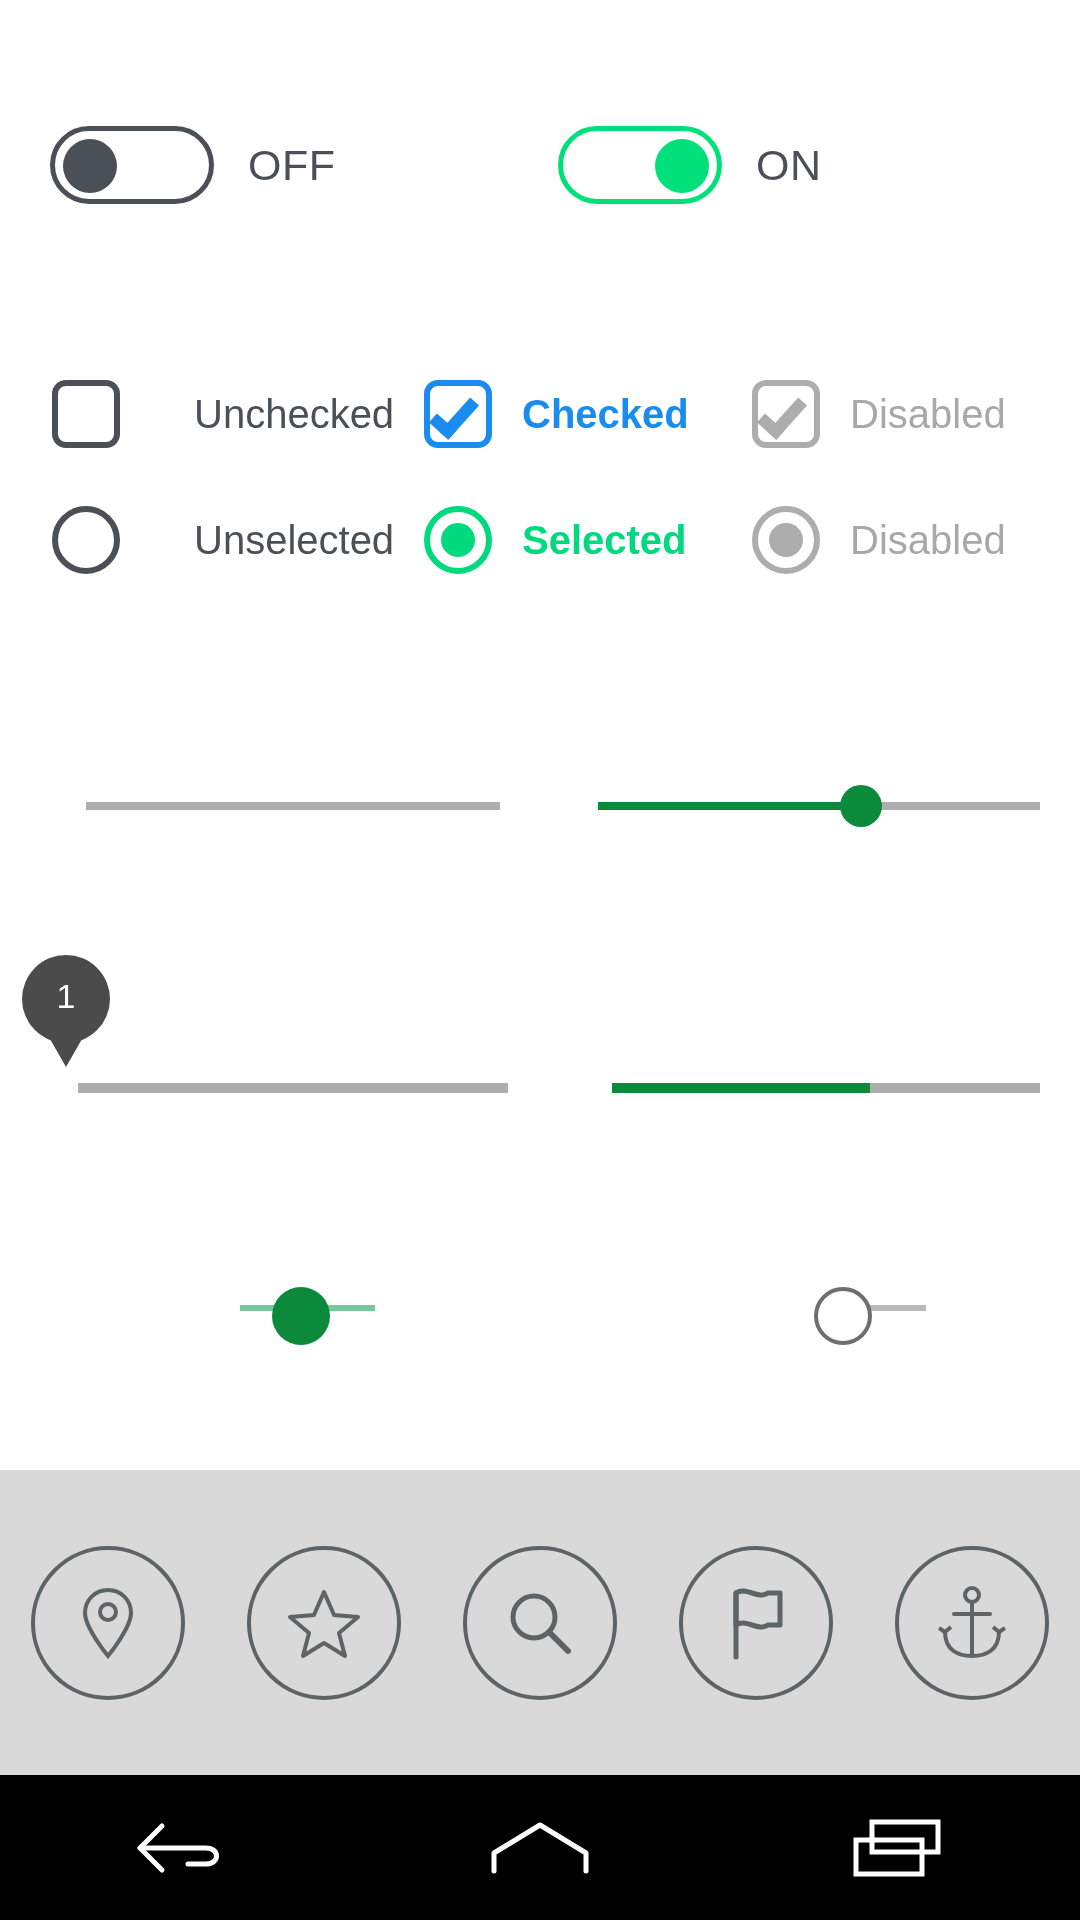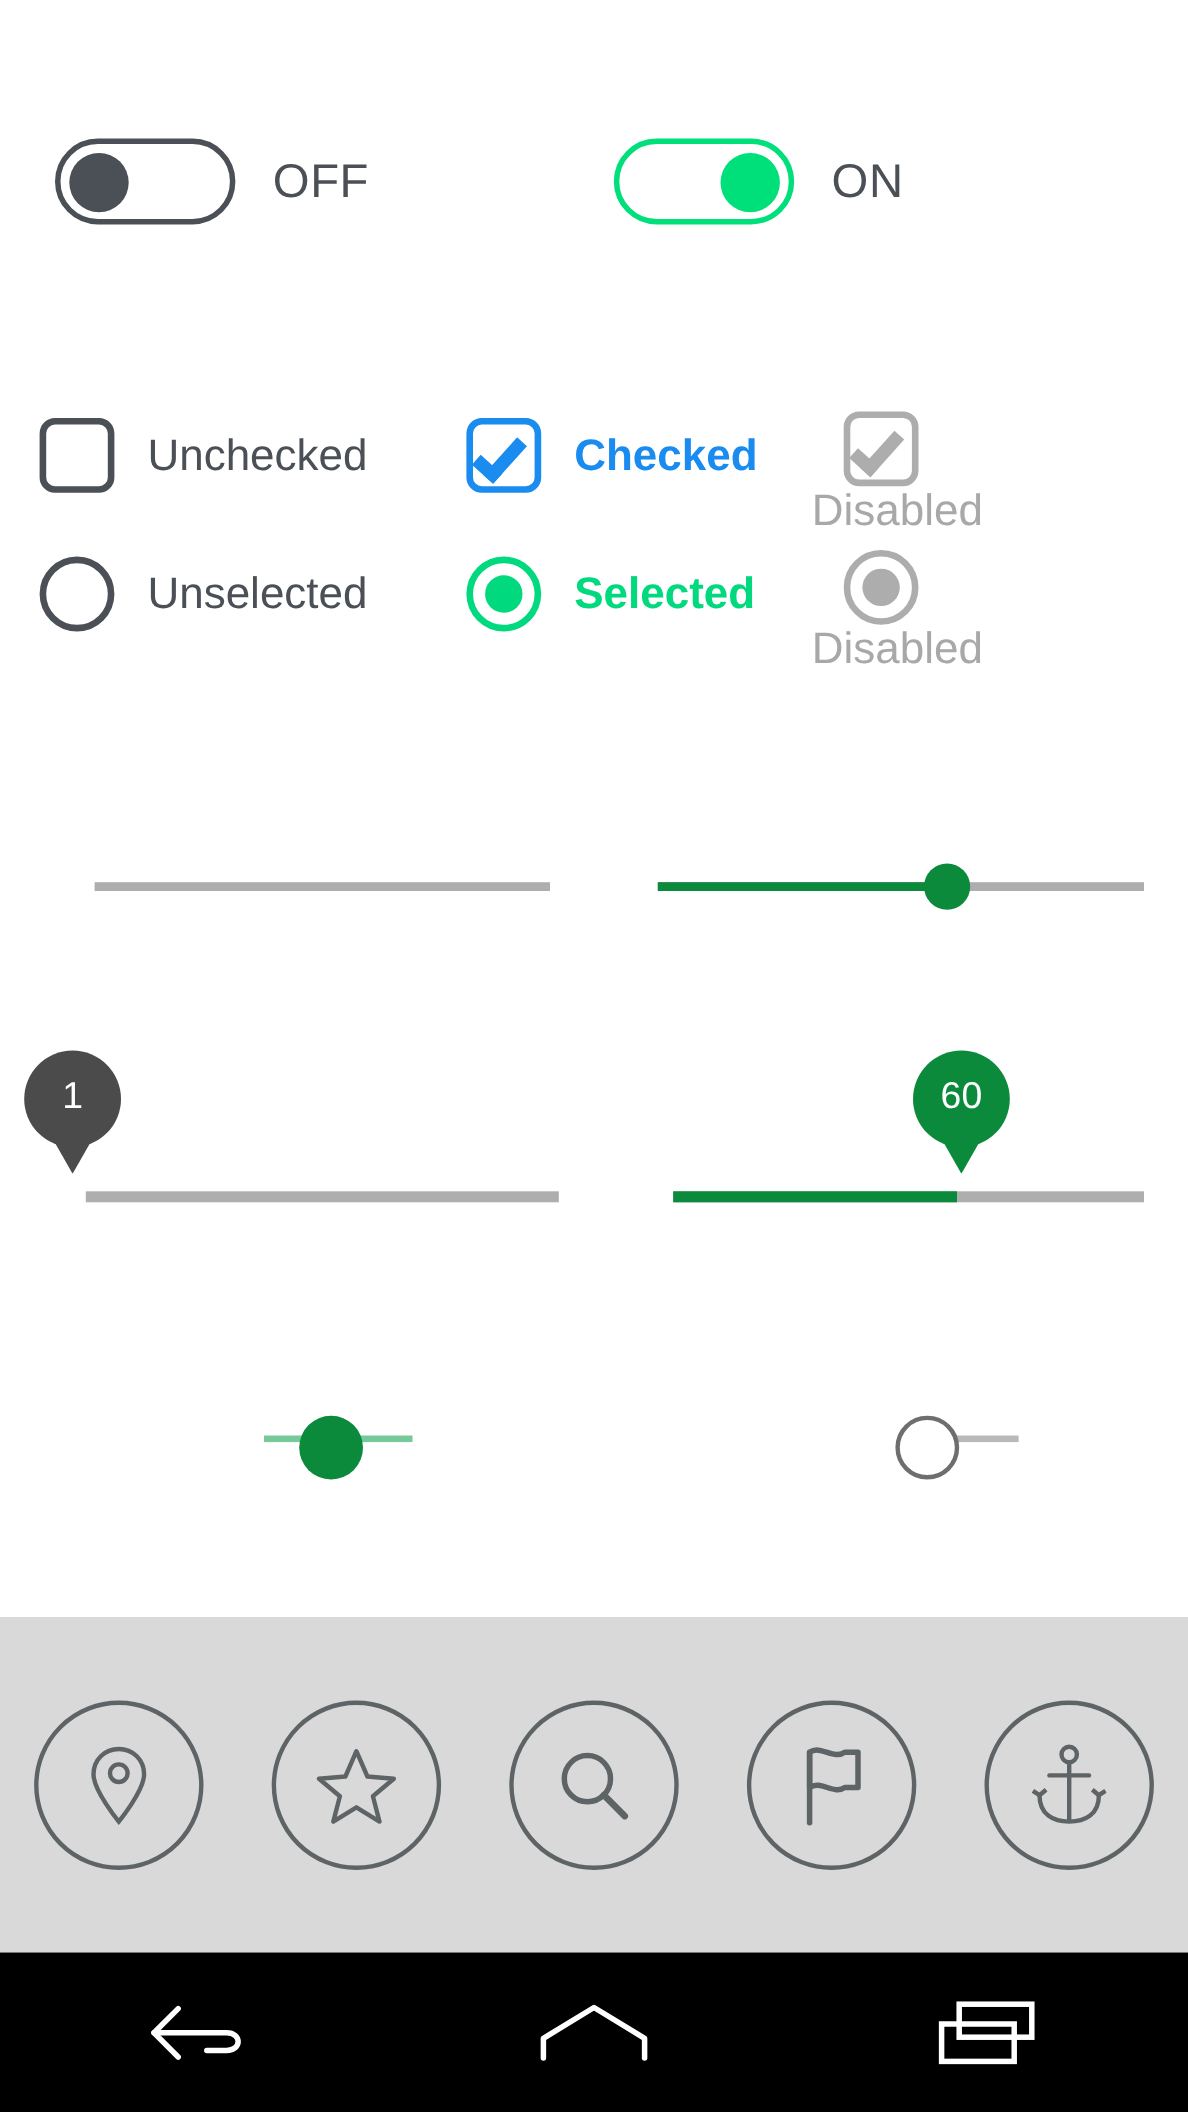--- a/index.html
+++ b/index.html
@@ -39,23 +39,23 @@
     margin-left: 34px;
     font-size: 43px; color: #4b5057; letter-spacing: 0.5px;
     white-space: nowrap;
   }
 
   
   .ctrl-row { position: absolute; left: 0; width: 1080px; height: 80px; }
   .ctrl-row.checkbox-row { top: 374px; }
   .ctrl-row.radio-row    { top: 500px; }
   .ctrl-cell { position: absolute; display: flex; align-items: center; height: 80px; }
-  .ctrl-cell.c1 { left: 36px; }
+  .ctrl-cell.c1 { left: 52px; gap: 44px; }
   .ctrl-cell.c2 { left: 424px; text-align: right; }
-  .ctrl-cell.c3 { left: 708px; flex-direction: column; }
+  .ctrl-cell.c3 { left: 752px; }
 
   .cbox {
     position: relative; width: 68px; height: 68px;
     border-radius: 14px; border: 6px solid #4b5057;
     background: #fff; flex: 0 0 auto;
   }
   .cbox.checked { border-color: #1a8cf0; }
   .cbox.disabled { border-color: #adadad; }
   .cbox .tick {
     position: absolute; left: 11px; top: 5px;
@@ -242,25 +242,20 @@
     </div>
 
     <div class="slider-b">
 
       <div class="pin-wrap pb-left">
         <div class="pin-shape"></div>
         <div class="pin-tail"></div>
         <div class="pin-text">1</div>
       </div>
 
-      <div class="pin-wrap green pb-right">
-        <div class="pin-shape"></div>
-        <div class="pin-tail"></div>
-        <div class="pin-text">60</div>
-      </div>
 
       <div class="track sb-left"></div>
       <div class="track sb-right"></div>
       <div class="fill sb-right"></div>
     </div>
 
     <div class="slider-c">
       <div class="track sc-left"></div>
       <div class="thumb-round sc-left"></div>
       <div class="track sc-right"></div>

